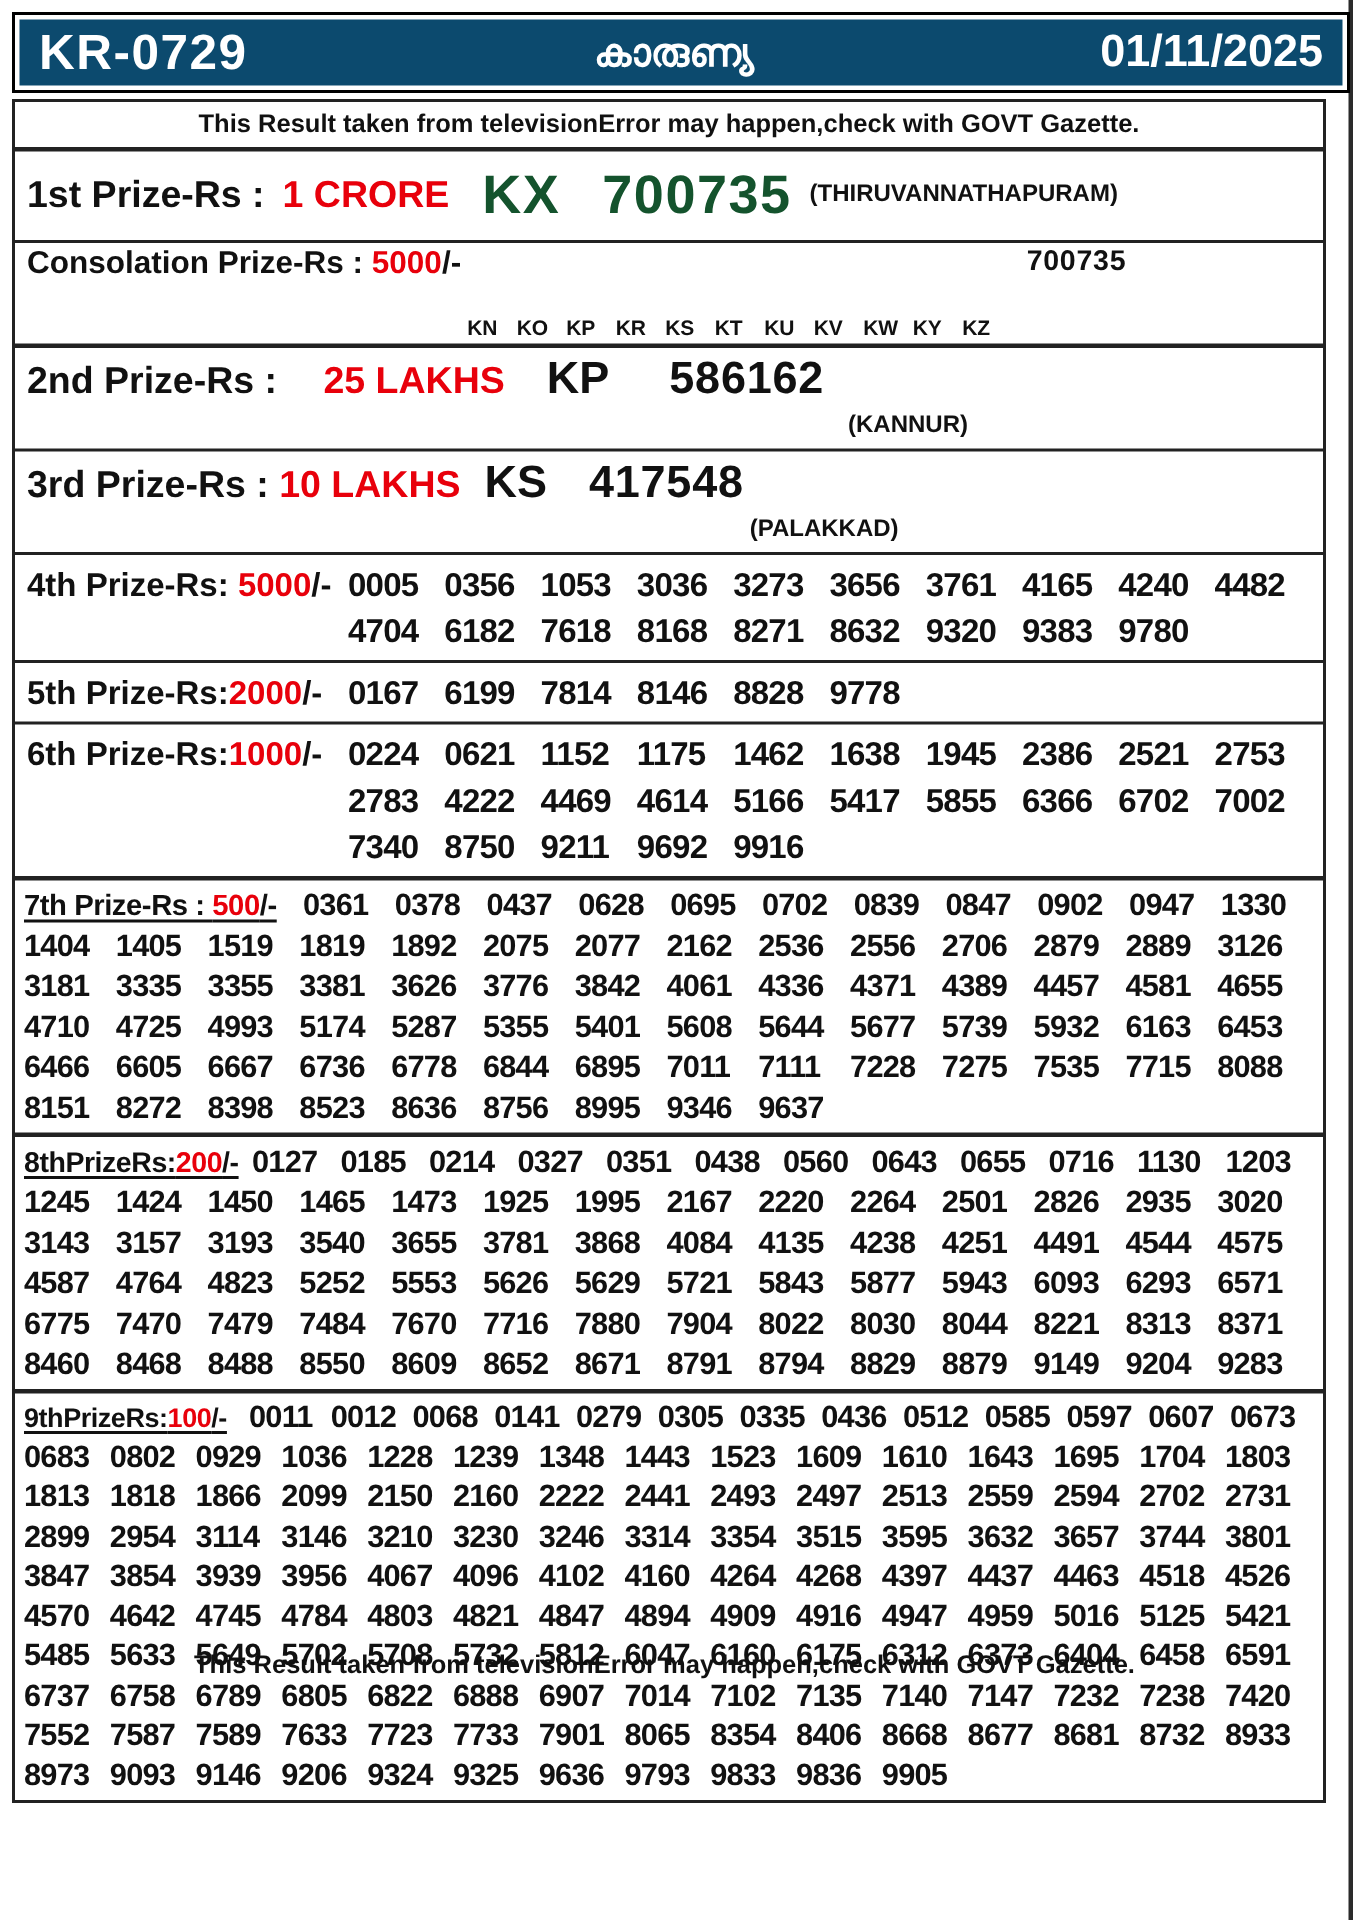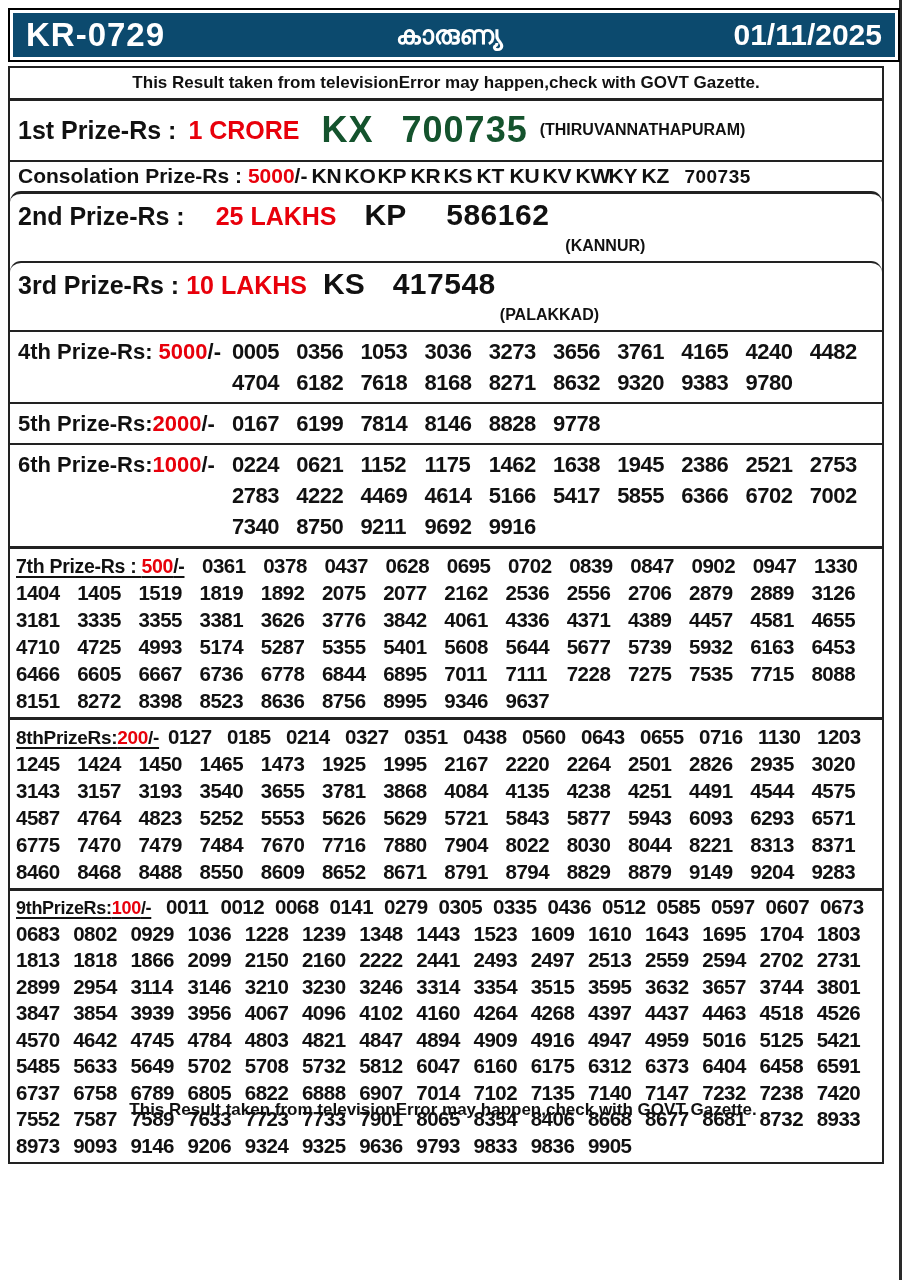--- a/index.html
+++ b/index.html
@@ -30,25 +30,25 @@
   .red{color:#e8000b;}
   .blue{color:#14532d;}
   .u{text-decoration:underline;text-decoration-thickness:2px;text-underline-offset:3px;}
   .disc{text-align:center;font-size:17px;padding:5px 4px;}
   
   .p1{display:flex;align-items:center;gap:9px;padding:8px 8px 9px;font-size:25px;}
   .p1 .tser,.p1 .tnum{font-size:36px;letter-spacing:1px;}
   .p1 .tser{margin-left:10px;}
   .p1 .tnum{margin-left:16px;}
   .place{font-size:16px;align-self:center;}
-  .consol{display:flex;align-items:flex-end;font-size:21px;padding:2px 8px 3px;}
+  .consol{display:flex;align-items:flex-start;font-size:21px;padding:2px 8px 3px;}
   .serlist{display:flex;margin-left:4px;}
-  .ser{width:33px;font-size:21px;}
+  .ser{width:33px;font-size:14px;margin-top:46px;}
   .connum{font-size:19px;margin-left:10px;letter-spacing:.5px;}
-  .p23{display:flex;align-items:baseline;padding:4px 8px 6px;font-size:25px;border-radius:11px;}
+  .p23{display:flex;align-items:baseline;padding:4px 8px 6px;font-size:25px;}
   .p23 .tser{font-size:30px;margin-left:16px;}
   .p23 .tnum{font-size:30px;margin-left:28px;letter-spacing:.5px;}
   .p23 .place{margin-left:4px;margin-top:39px;}
   
   .pmid{display:flex;padding:4px 8px;}
   .pmid .plabel{flex:0 0 214px;font-size:22px;line-height:31px;white-space:nowrap;}
   .pmid .nums{display:flex;flex-wrap:wrap;flex:1;min-width:0;}
   .pmid .num{flex:0 0 64.2px;font-size:22px;line-height:31px;letter-spacing:-.5px;white-space:nowrap;}
   
   .slow{padding:3px 6px;}

